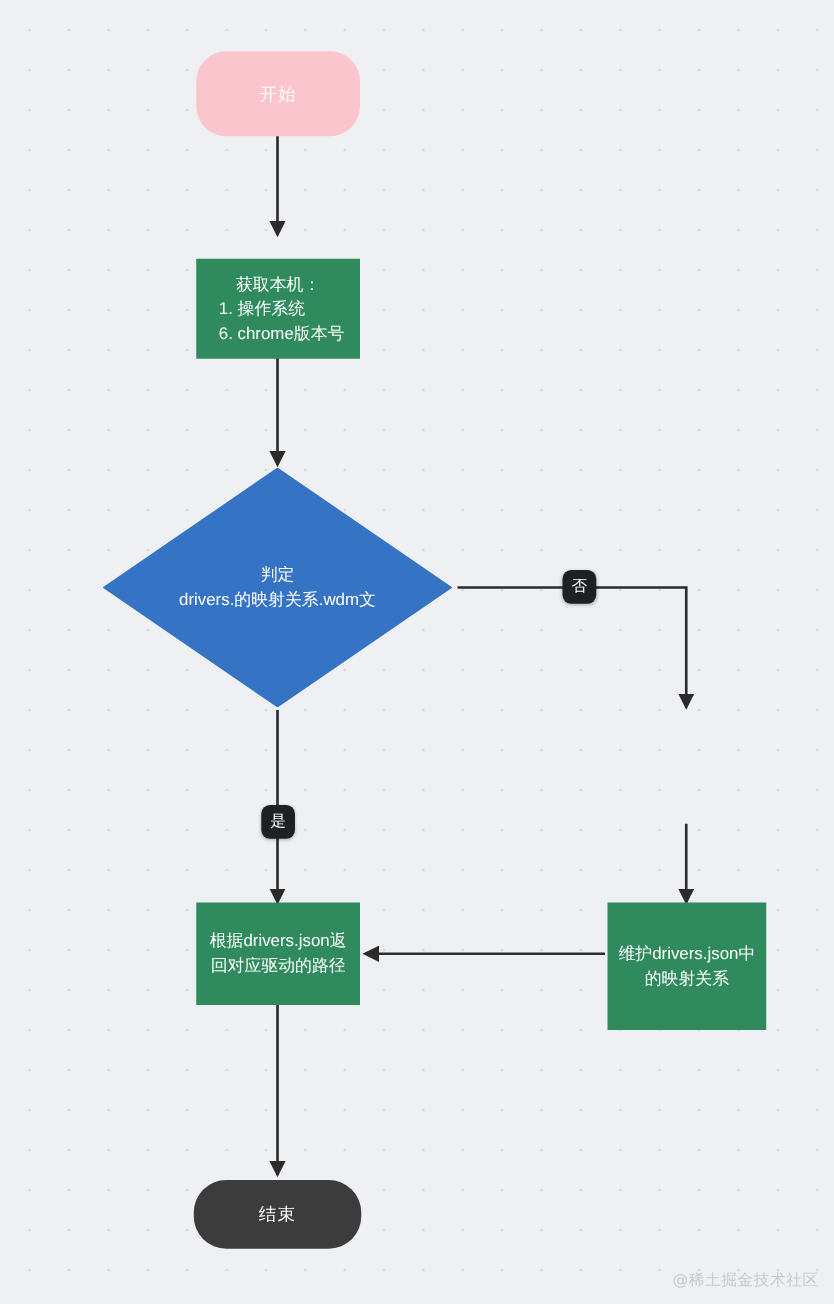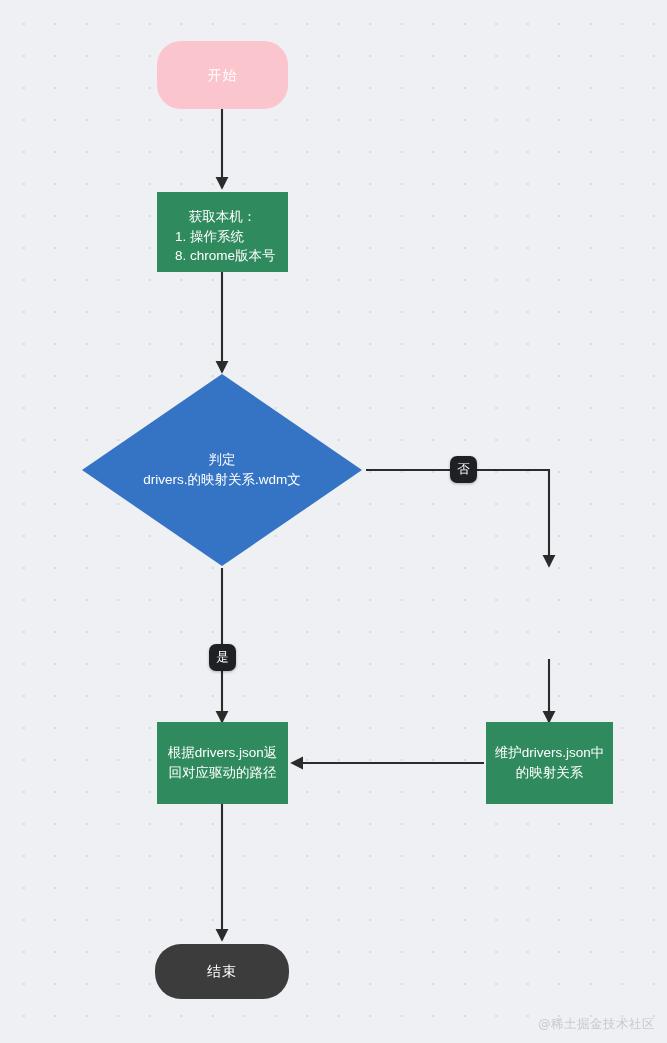--- a/index.html
+++ b/index.html
@@ -153,46 +153,46 @@
       <path d="M 484 763 L 292 763" marker-end="url(#arrowL)"></path>
 
       <path d="M 222 804 L 222 940" marker-end="url(#arrow)"></path>
     </g>
   </svg>
 
   <div class="node node-terminator-start" style="left:157px; top:41px; width:131px; height:68px;">
     <span>开始</span>
   </div>
 
-  <div class="node node-process list" style="left:157px; top:192px; width:131px; height:80px;align-items:flex-end;">
+  <div class="node node-process list" style="left:157px; top:207px; width:131px; height:80px;">
     <span class="lines">
       <span class="ln ln-head">获取本机：</span>
       <span class="ln ln-item">1.  操作系统</span>
-      <span class="ln ln-item">8.  chrome版本号</span>
+      <span class="ln ln-item">6.  chrome版本号</span>
     </span>
   </div>
 
   <div class="node node-decision" style="left:82px; top:374px;">
     <div class="diamond"></div>
     <div class="dtext">
       <span class="ln">判定</span>
       <span class="ln">drivers.的映射关系.wdm文</span>
     </div>
   </div>
 
   <div class="edge-label" style="left:450px; top:456px;">
     <span>否</span>
   </div>
 
   <div class="edge-label" style="left:209px; top:644px;">
     <span>是</span>
   </div>
 
 
-  <div class="node node-process" style="left:486px; top:722px; width:127px; height:82px;">
+  <div class="node node-process" style="left:486px; top:722px; width:127px; height:102px;">
     <span class="lines">
       <span class="ln">维护drivers.json中</span>
       <span class="ln">的映射关系</span>
     </span>
   </div>
 
   <div class="node node-process" style="left:157px; top:722px; width:131px; height:82px;">
     <span class="lines">
       <span class="ln">根据drivers.json返</span>
       <span class="ln">回对应驱动的路径</span>

